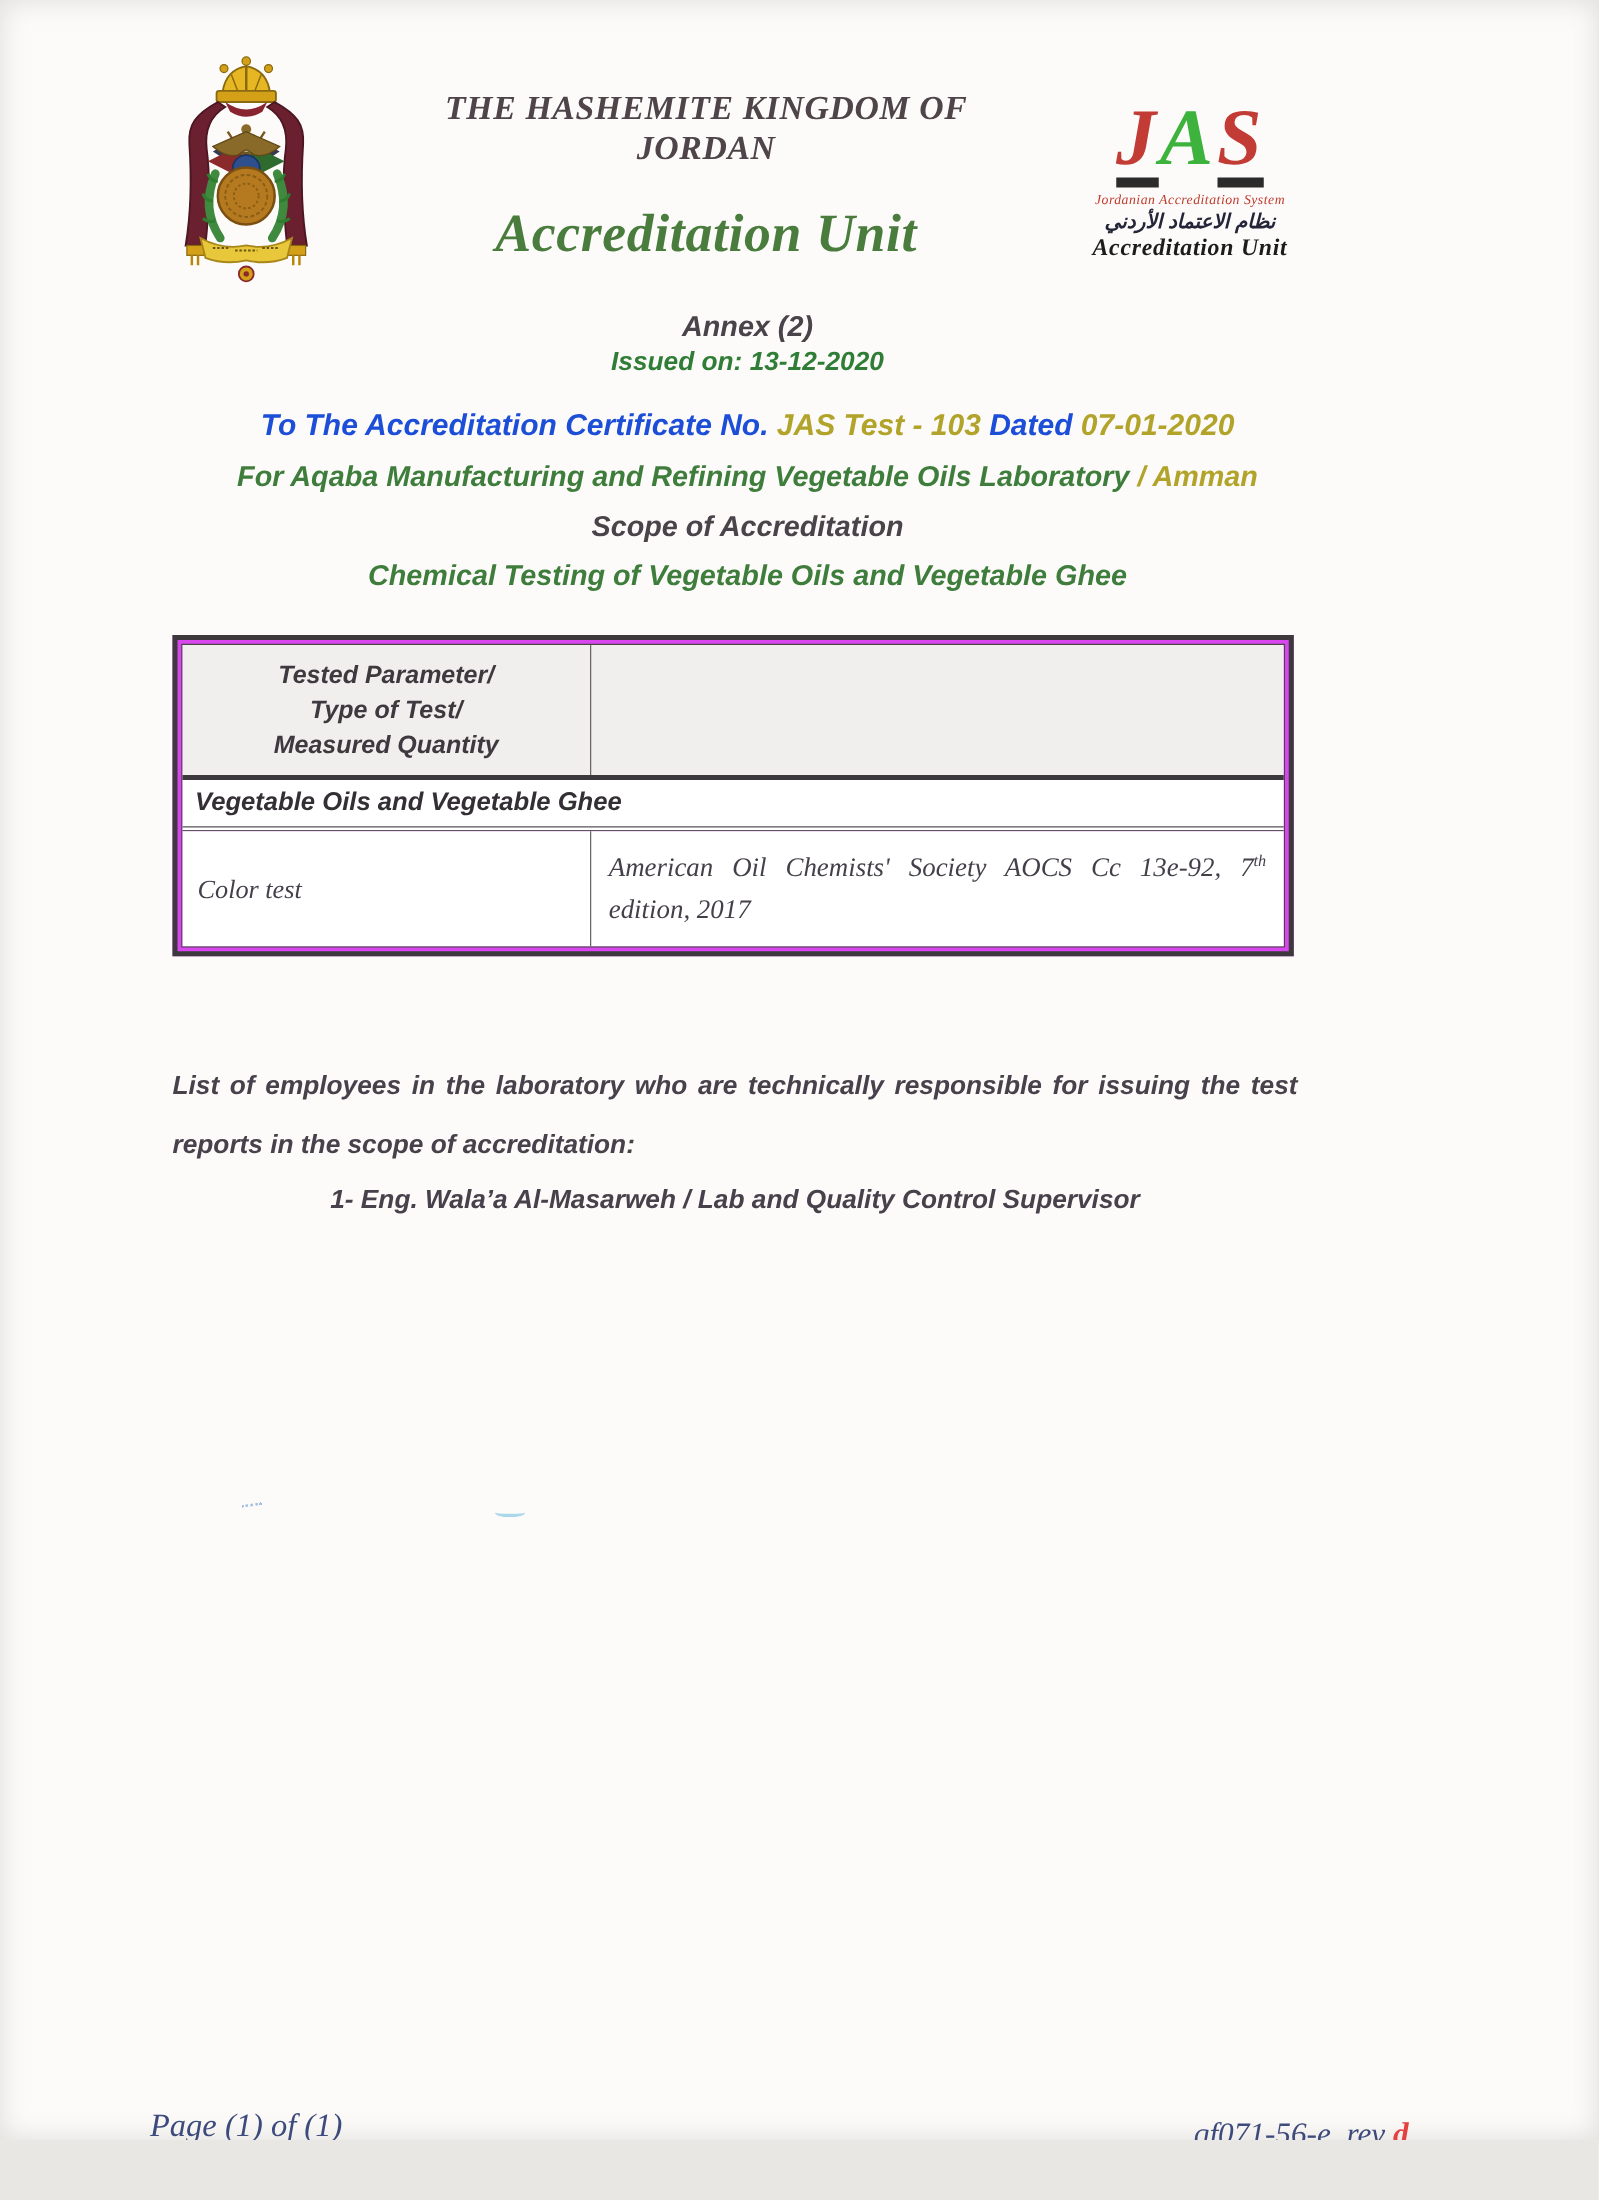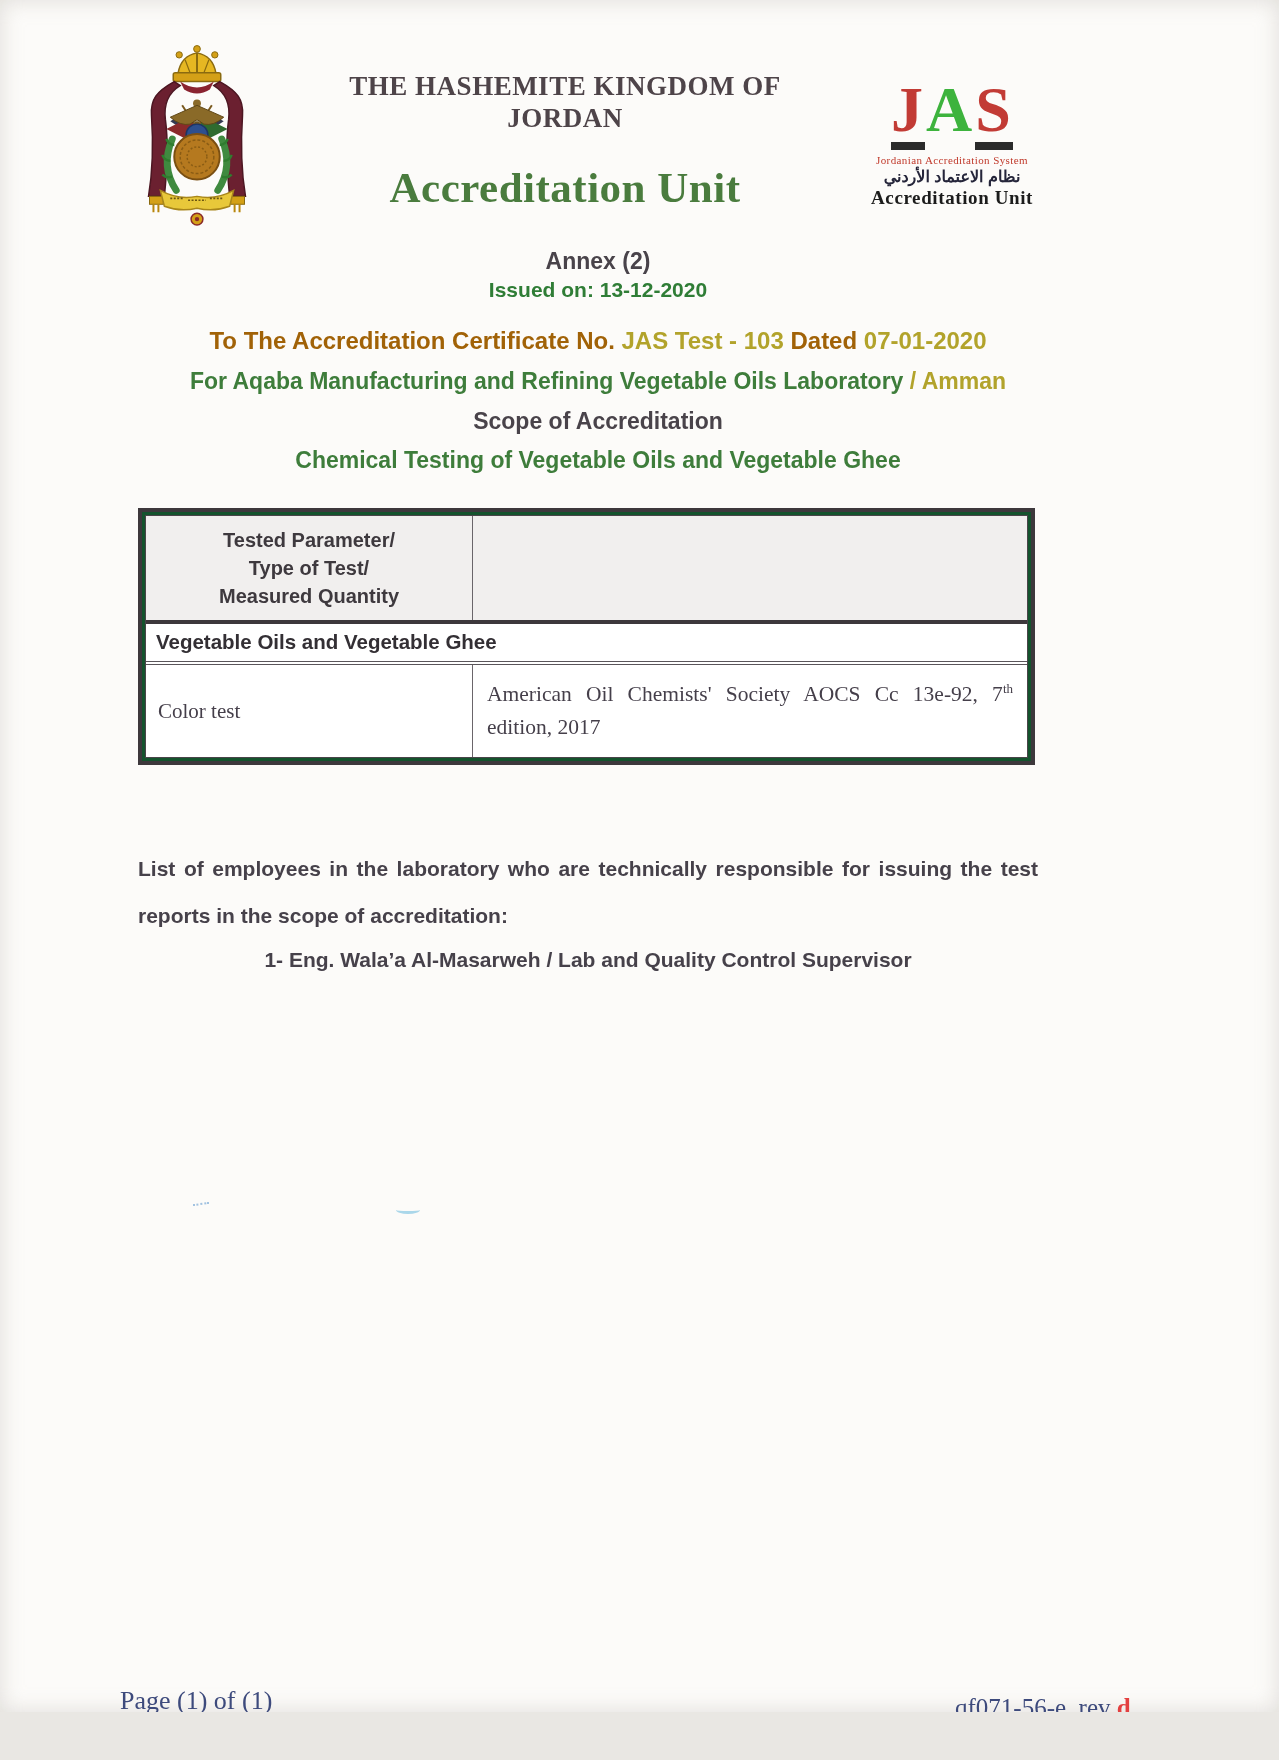--- a/index.html
+++ b/index.html
@@ -5,20 +5,21 @@
   * { box-sizing: border-box; margin: 0; padding: 0; }
   html,body { background:#e9e7e3; }
   .page {
     position: relative;
     width: 1279px; height: 1712px;
     margin: 0 auto;
     background: #fcfbf9;
     font-family: "Liberation Sans", sans-serif;
     overflow: hidden;
     box-shadow: inset 0 0 22px rgba(175,170,162,.38);
+    font-style: italic;
   }
   .center-col { position:absolute; left:12px; width:1172px; text-align:center; }
 
   
   .coat { position:absolute; left:122px; top:42px; width:150px; height:188px; }
   .kingdom-title {
     position:absolute; left:330px; top:70px; width:470px;
     text-align:center;
     font-family:"Liberation Serif", serif;
     font-size:27px; font-weight:bold; color:#4e4449; line-height:1.2;
@@ -41,26 +42,26 @@
 
   
   .annex-title   { top:248px; font-size:23px; font-weight:bold; color:#49434a; }
   .annex-issued  { top:278px; font-size:21px; font-weight:bold; color:#2f7d36; }
 
   .cert-line  { top:327px; font-size:24px; font-weight:bold; color:#514a52; }
   .lab-line   { top:368px; font-size:23px; font-weight:bold; color:#3e7d3b; }
   .scope-line { top:408px; font-size:23px; font-weight:bold; color:#49434a; }
   .chem-line  { top:447px; font-size:23px; font-weight:bold; color:#3e7d3b; }
   .olive { color:#b2a32b; }
-  .dark  { color:#a16207; }
+  .dark  { color:#1d4ed8; }
 
   
   .doc-table {
     position:absolute; left:138px; top:508px; width:897px;
-    border:4px solid #3d383c; padding:3px; background:#14532d;
+    border:4px solid #3d383c; padding:3px; background:#d946ef;
   }
   .doc-table-inner { border:1px solid #4a4449; }
   .t-header { display:flex; background:#f1efee; border-bottom:4px solid #3d383c; }
   .t-h-left {
     width:327px; border-right:1px solid #6a656a;
     padding:10px 6px; text-align:center;
     font-weight:bold; font-size:20px; color:#3e393e; line-height:1.4;
   }
   .t-h-left div { display:block; }
   .t-h-right {

